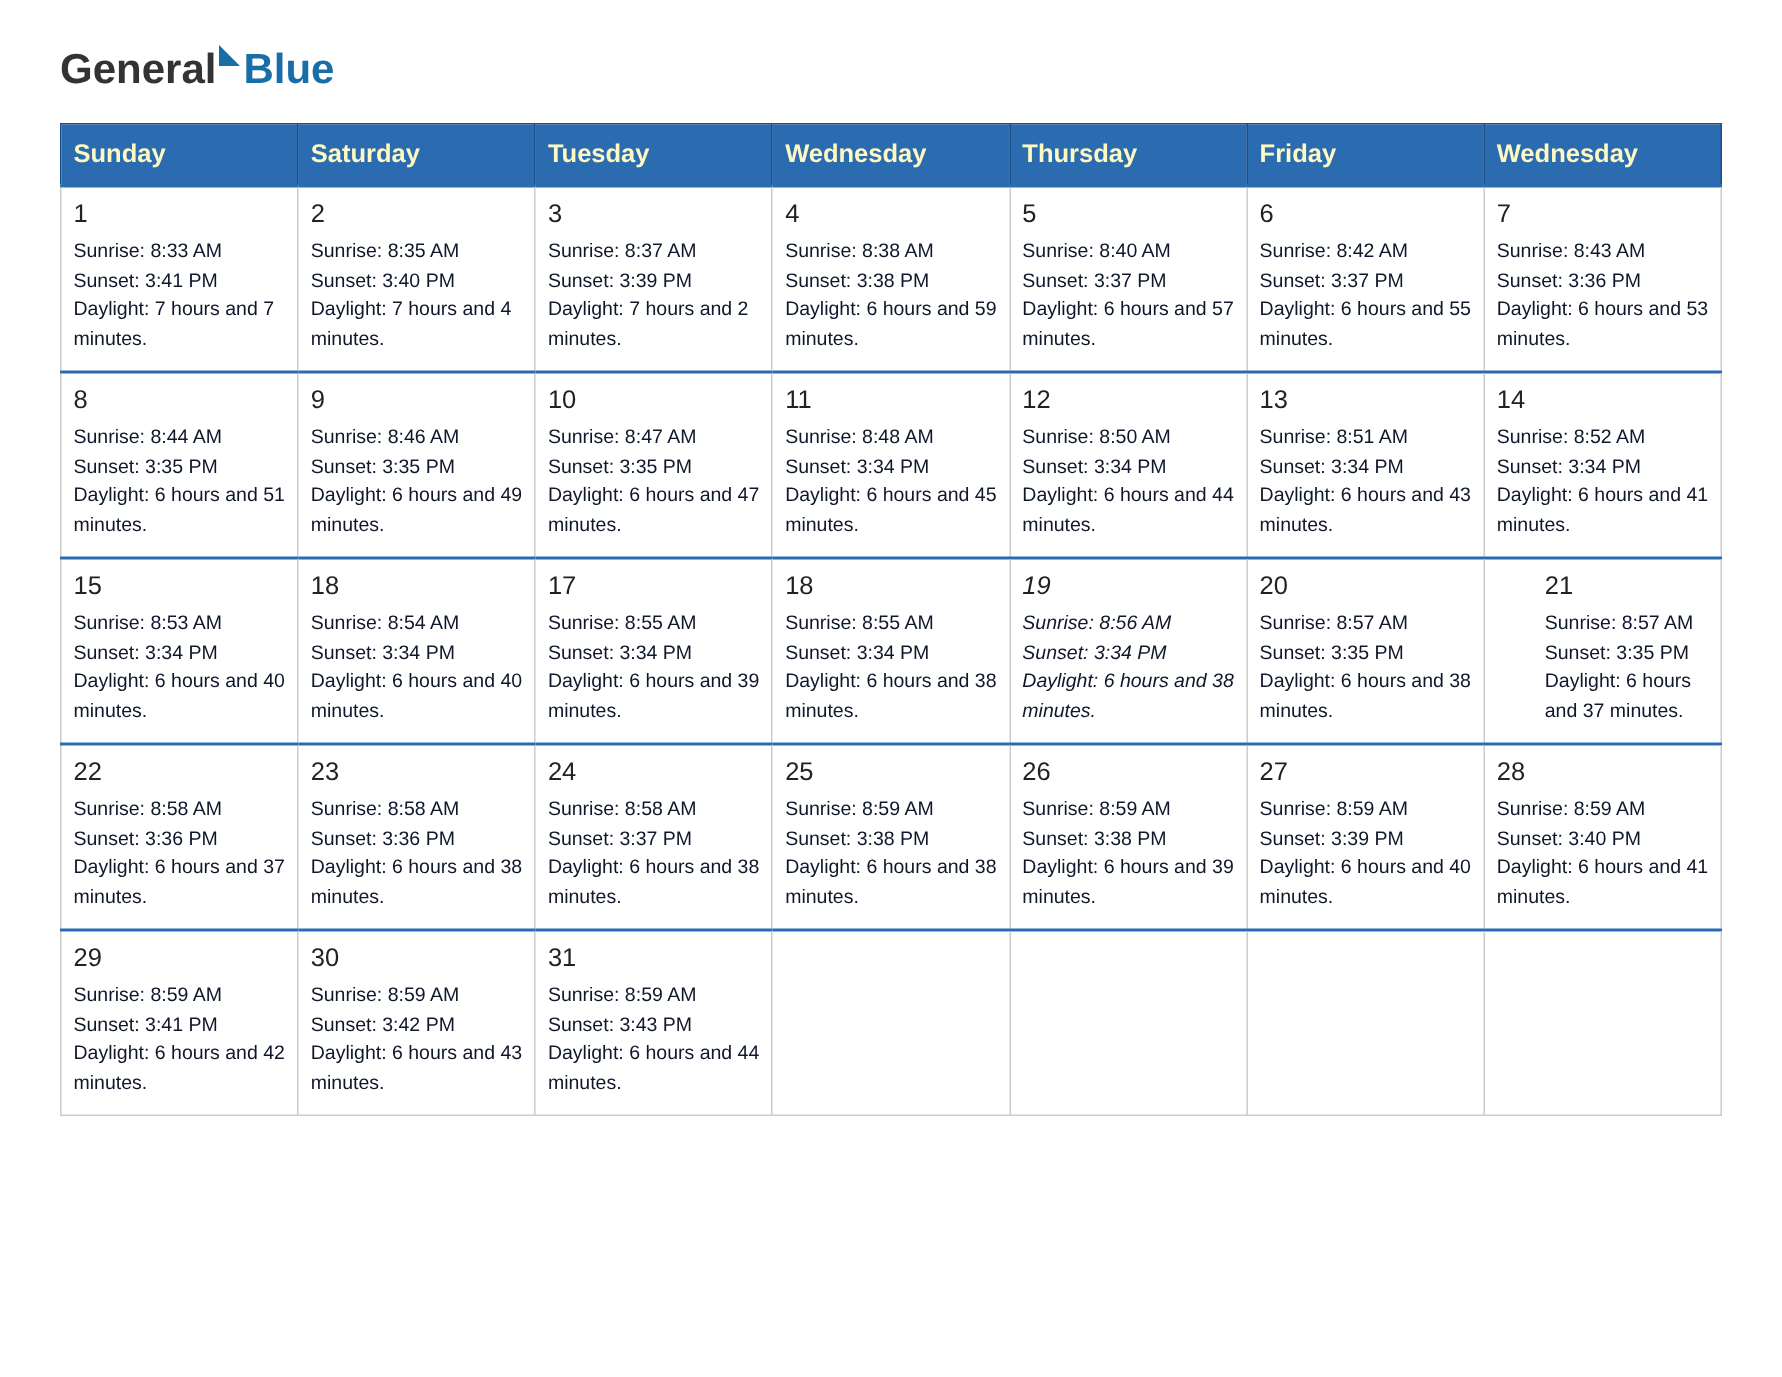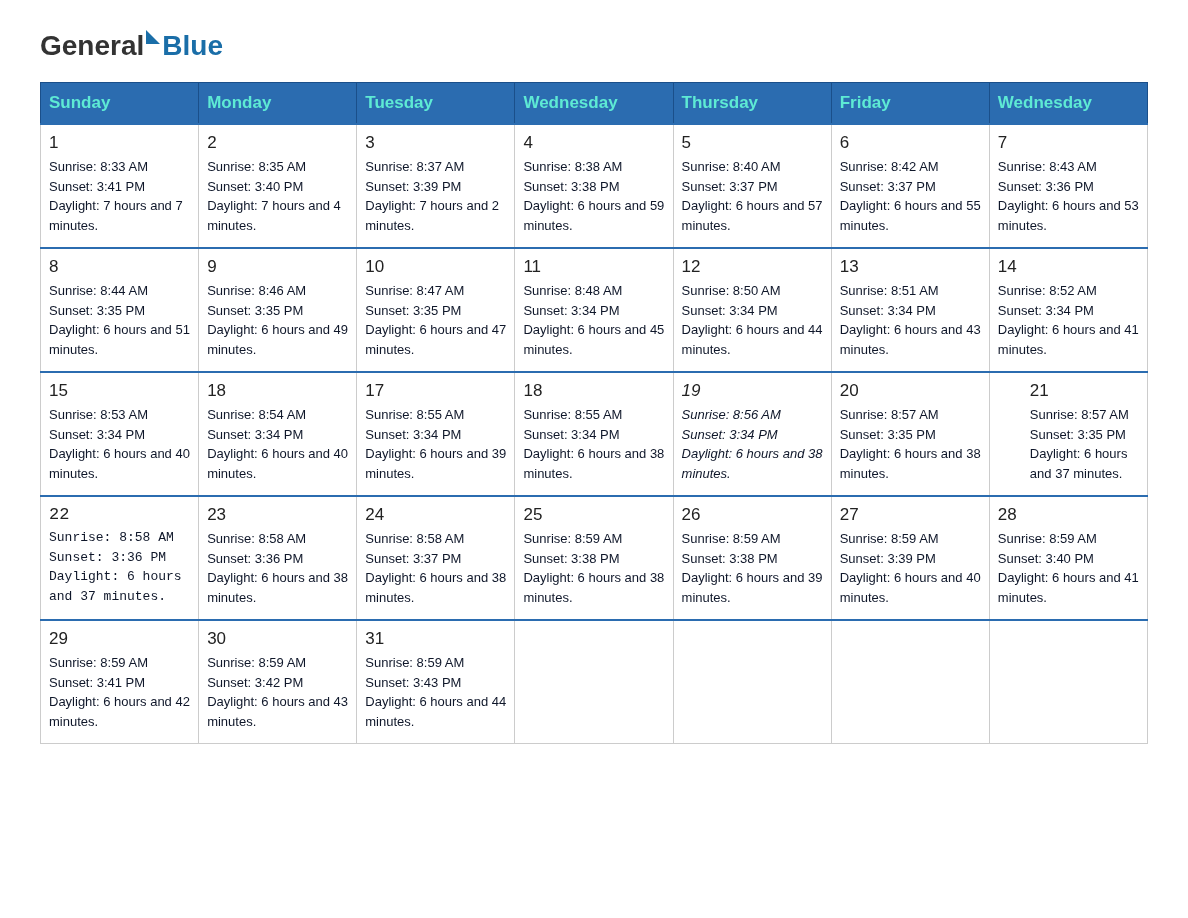--- a/index.html
+++ b/index.html
@@ -56,21 +56,21 @@
       color: #555;
       margin-top: 4px;
     }
     table {
       width: 100%;
       border-collapse: collapse;
       table-layout: fixed;
     }
     thead tr th {
       background-color: #2b6cb0;
-      color: #5eead4;
+      color: #fef9c3;
       font-size: 17px;
       font-weight: bold;
       padding: 10px 8px;
       text-align: left;
       border: 1px solid #1a4f8a;
     }
     tbody tr td {
       vertical-align: top;
       padding: 8px 8px 12px 8px;
       border-left: 1px solid #ccc;
@@ -132,21 +132,21 @@
   <div class="title-section">
     <div class="month-title"></div>
     <div class="location"></div>
   </div>
 </div>
 
 <table>
   <thead>
     <tr>
     <th>Sunday</th>
-        <th>Monday</th>
+        <th>Saturday</th>
         <th>Tuesday</th>
         <th>Wednesday</th>
         <th>Thursday</th>
         <th>Friday</th>
         <th>Wednesday</th>
       </tr>
   </thead>
   <tbody id="calendar-body">
   <tr class="week-row">
         <td><span class="day-number">1</span>
@@ -190,21 +190,21 @@
         <td style="border-top: 2px solid rgb(43, 108, 176);"><span class="day-number">18</span>
 <span class="day-info">Sunrise: 8:55 AM<br>Sunset: 3:34 PM<br>Daylight: 6 hours and 38 minutes.</span></td>
         <td style="border-top: 2px solid rgb(43, 108, 176); font-style: italic;"><span class="day-number">19</span>
 <span class="day-info">Sunrise: 8:56 AM<br>Sunset: 3:34 PM<br>Daylight: 6 hours and 38 minutes.</span></td>
         <td style="border-top: 2px solid rgb(43, 108, 176);"><span class="day-number">20</span>
 <span class="day-info">Sunrise: 8:57 AM<br>Sunset: 3:35 PM<br>Daylight: 6 hours and 38 minutes.</span></td>
         <td style="border-top: 2px solid rgb(43, 108, 176); padding-left: 40px;"><span class="day-number">21</span>
 <span class="day-info">Sunrise: 8:57 AM<br>Sunset: 3:35 PM<br>Daylight: 6 hours and 37 minutes.</span></td>
       </tr>
       <tr class="week-row">
-        <td style="border-top: 2px solid rgb(43, 108, 176); font-family: Liberation Mono, monospace;"><span class="day-number">22</span>
+        <td style="border-top: 2px solid rgb(43, 108, 176);"><span class="day-number">22</span>
 <span class="day-info">Sunrise: 8:58 AM<br>Sunset: 3:36 PM<br>Daylight: 6 hours and 37 minutes.</span></td>
         <td style="border-top: 2px solid rgb(43, 108, 176);"><span class="day-number">23</span>
 <span class="day-info">Sunrise: 8:58 AM<br>Sunset: 3:36 PM<br>Daylight: 6 hours and 38 minutes.</span></td>
         <td style="border-top: 2px solid rgb(43, 108, 176);"><span class="day-number">24</span>
 <span class="day-info">Sunrise: 8:58 AM<br>Sunset: 3:37 PM<br>Daylight: 6 hours and 38 minutes.</span></td>
         <td style="border-top: 2px solid rgb(43, 108, 176);"><span class="day-number">25</span>
 <span class="day-info">Sunrise: 8:59 AM<br>Sunset: 3:38 PM<br>Daylight: 6 hours and 38 minutes.</span></td>
         <td style="border-top: 2px solid rgb(43, 108, 176);"><span class="day-number">26</span>
 <span class="day-info">Sunrise: 8:59 AM<br>Sunset: 3:38 PM<br>Daylight: 6 hours and 39 minutes.</span></td>
         <td style="border-top: 2px solid rgb(43, 108, 176);"><span class="day-number">27</span>

